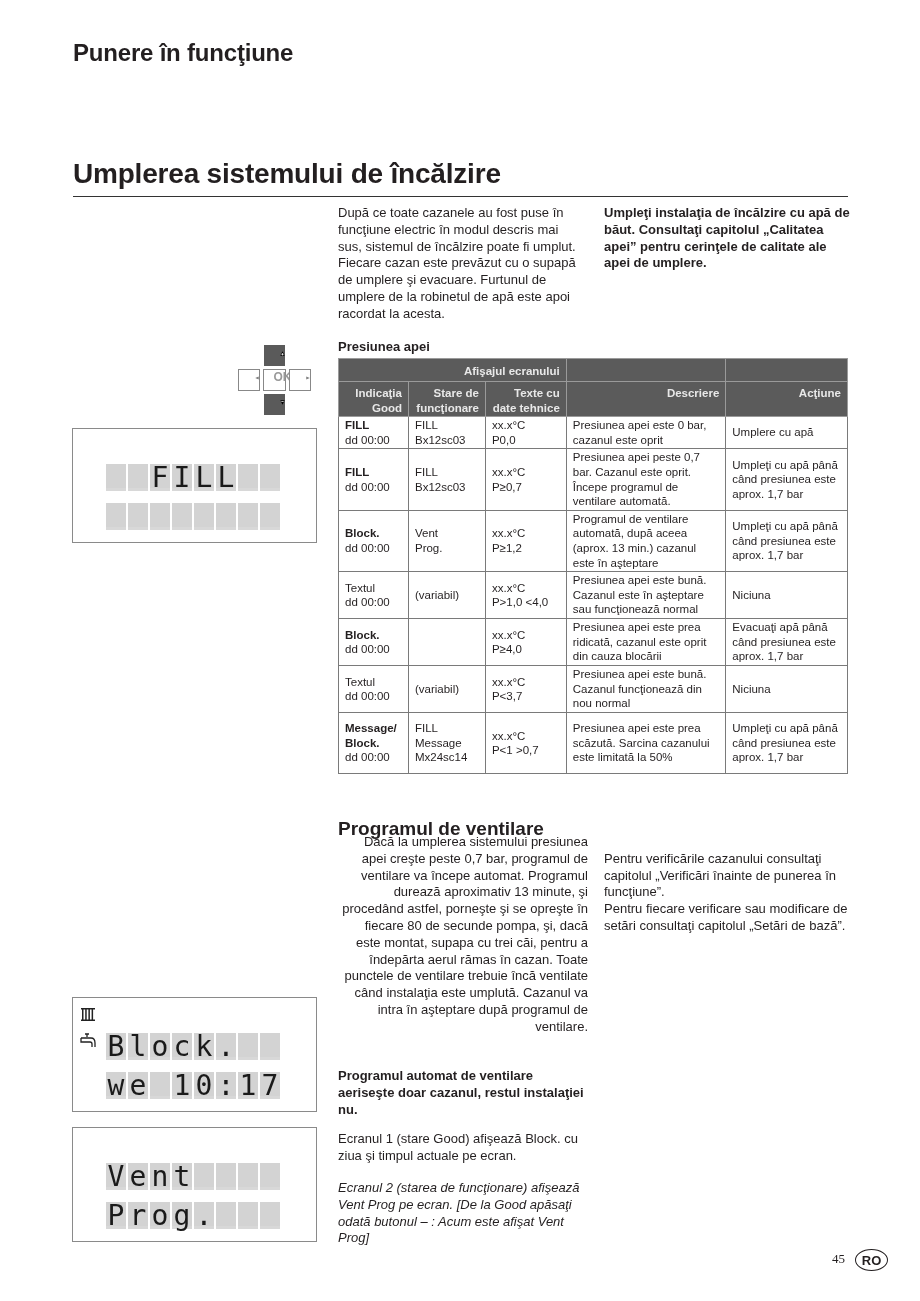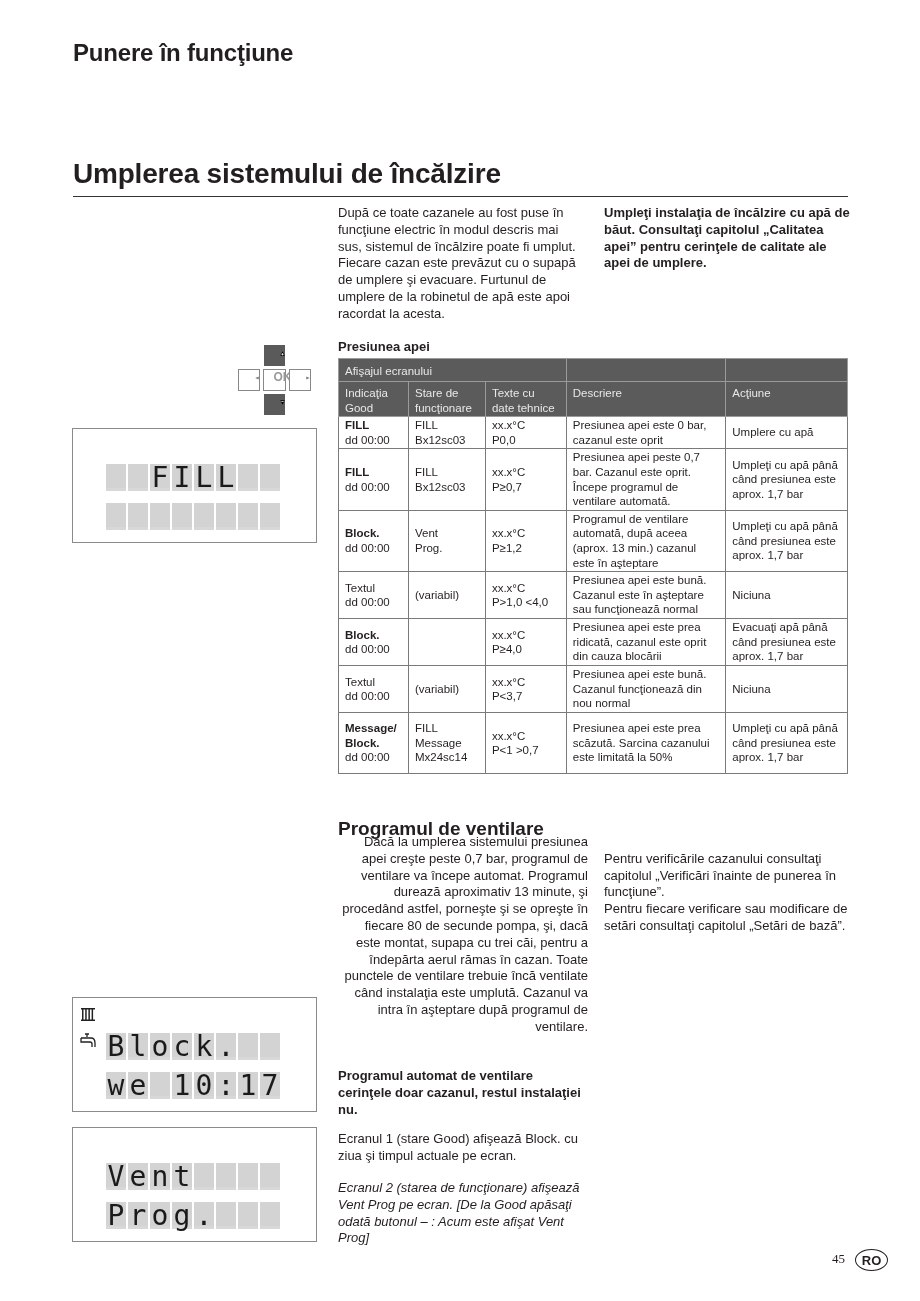--- a/index.html
+++ b/index.html
@@ -15,21 +15,21 @@
   #pres-title { left: 338px; top: 339px; font-size: 13px; font-weight: bold; }
 
   
   .kp { position: absolute; }
   .kp-btn { position: absolute; width: 22px; height: 22px; display: flex; align-items: flex-start; justify-content: center; padding-left: 16px; }
   .kp-dark { background: #5a5a5a; }
   .kp-light { background: #fff; border: 1px solid #888; }
 
   
   table.pt { position: absolute; left: 338px; top: 358px; width: 510px; border-collapse: collapse; font-size: 11.5px; line-height: 14.6px; }
-  table.pt th { background: #5b5b5b; color: #e8e8e8; font-weight: normal; text-align: left; vertical-align: top; padding: 4px 6px 1px 6px; border: 1px solid #9a9a9a; }
+  table.pt th { background: #5b5b5b; color: #e8e8e8; font-weight: bold; text-align: right; vertical-align: top; padding: 4px 6px 1px 6px; border: 1px solid #9a9a9a; }
   table.pt td { border: 1px solid #7a7a7a; padding: 1px 6px; vertical-align: middle; color: #231f20; }
   table.pt tr.hdr1 th { height: 23px; vertical-align: middle; }
   .strong { font-weight: bold; }
 
   
   .lcd { position: absolute; border: 1px solid #8a8a8a; background: #fff; }
   .lcd-grid { position: absolute; display: grid; grid-template-columns: repeat(8, 20px); column-gap: 2px; }
   .cell { width: 20px; height: 30px; background: #d3d3d3; position: relative; border-bottom: 3px solid #fff; box-shadow: inset 0 -3px 0 #d8d8d8; }
   .cell span { position: absolute; left: 0; top: 0; width: 20px; height: 27px; display: flex; align-items: center; justify-content: center; font-family: "DejaVu Sans Mono", monospace; font-size: 28px; color: #1a1a1a; letter-spacing: 0; line-height: 27px; }
   #vent-title { left: 338px; top: 818px; font-size: 19px; font-weight: bold; }
@@ -333,18 +333,18 @@
     </div>
 </div>
 
 <div id="vent-title" class="abs">Programul de ventilare</div>
 <div id="vent-body" class="abs p">Dacă la umplerea sistemului presiunea apei creşte peste 0,7 bar, programul de ventilare va începe automat. Programul durează aproximativ 13 minute, şi procedând astfel, porneşte şi se opreşte în fiecare 80 de secunde pompa, şi, dacă este montat, supapa cu trei căi, pentru a îndepărta aerul rămas în cazan. Toate punctele de ventilare trebuie încă ventilate când instalaţia este umplută. Cazanul va intra în aşteptare după programul de ventilare.</div>
 <div id="vent-right" class="abs p">
   <div style="height:16.8px"></div>
   <div>Pentru verificările cazanului consultaţi capitolul „Verificări înainte de punerea în funcţiune”.</div>
   <div>Pentru fiecare verificare sau modificare de setări consultaţi capitolul „Setări de bază”.</div>
 </div>
-<div id="auto-note" class="abs p b">Programul automat de ventilare cerinţele doar cazanul, restul instalaţiei nu.</div>
+<div id="auto-note" class="abs p b">Programul automat de ventilare aeriseşte doar cazanul, restul instalaţiei nu.</div>
 <div id="screen1" class="abs p">Ecranul 1 (stare Good) afişează Block. cu ziua şi timpul actuale pe ecran.</div>
 <div id="screen2" class="abs p">Ecranul 2 (starea de funcţionare) afişează Vent Prog pe ecran. [De la Good apăsaţi odată butonul – : Acum este afişat Vent Prog]</div>
 
 <div class="pageno">45</div>
 <div class="lang">RO</div>
 
 </body></html>

